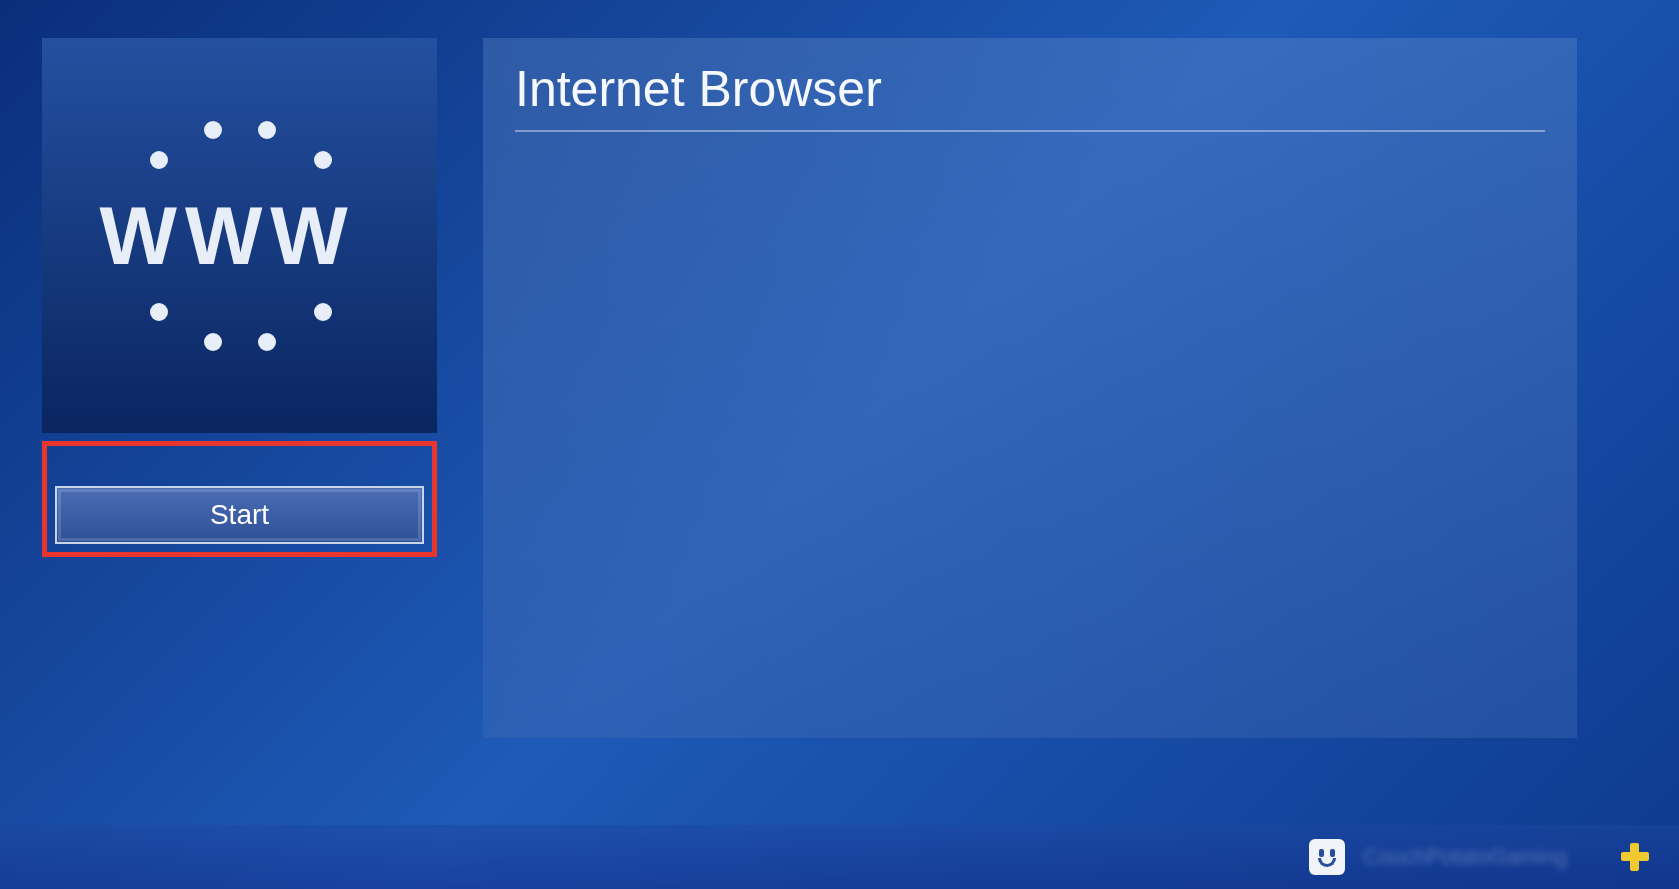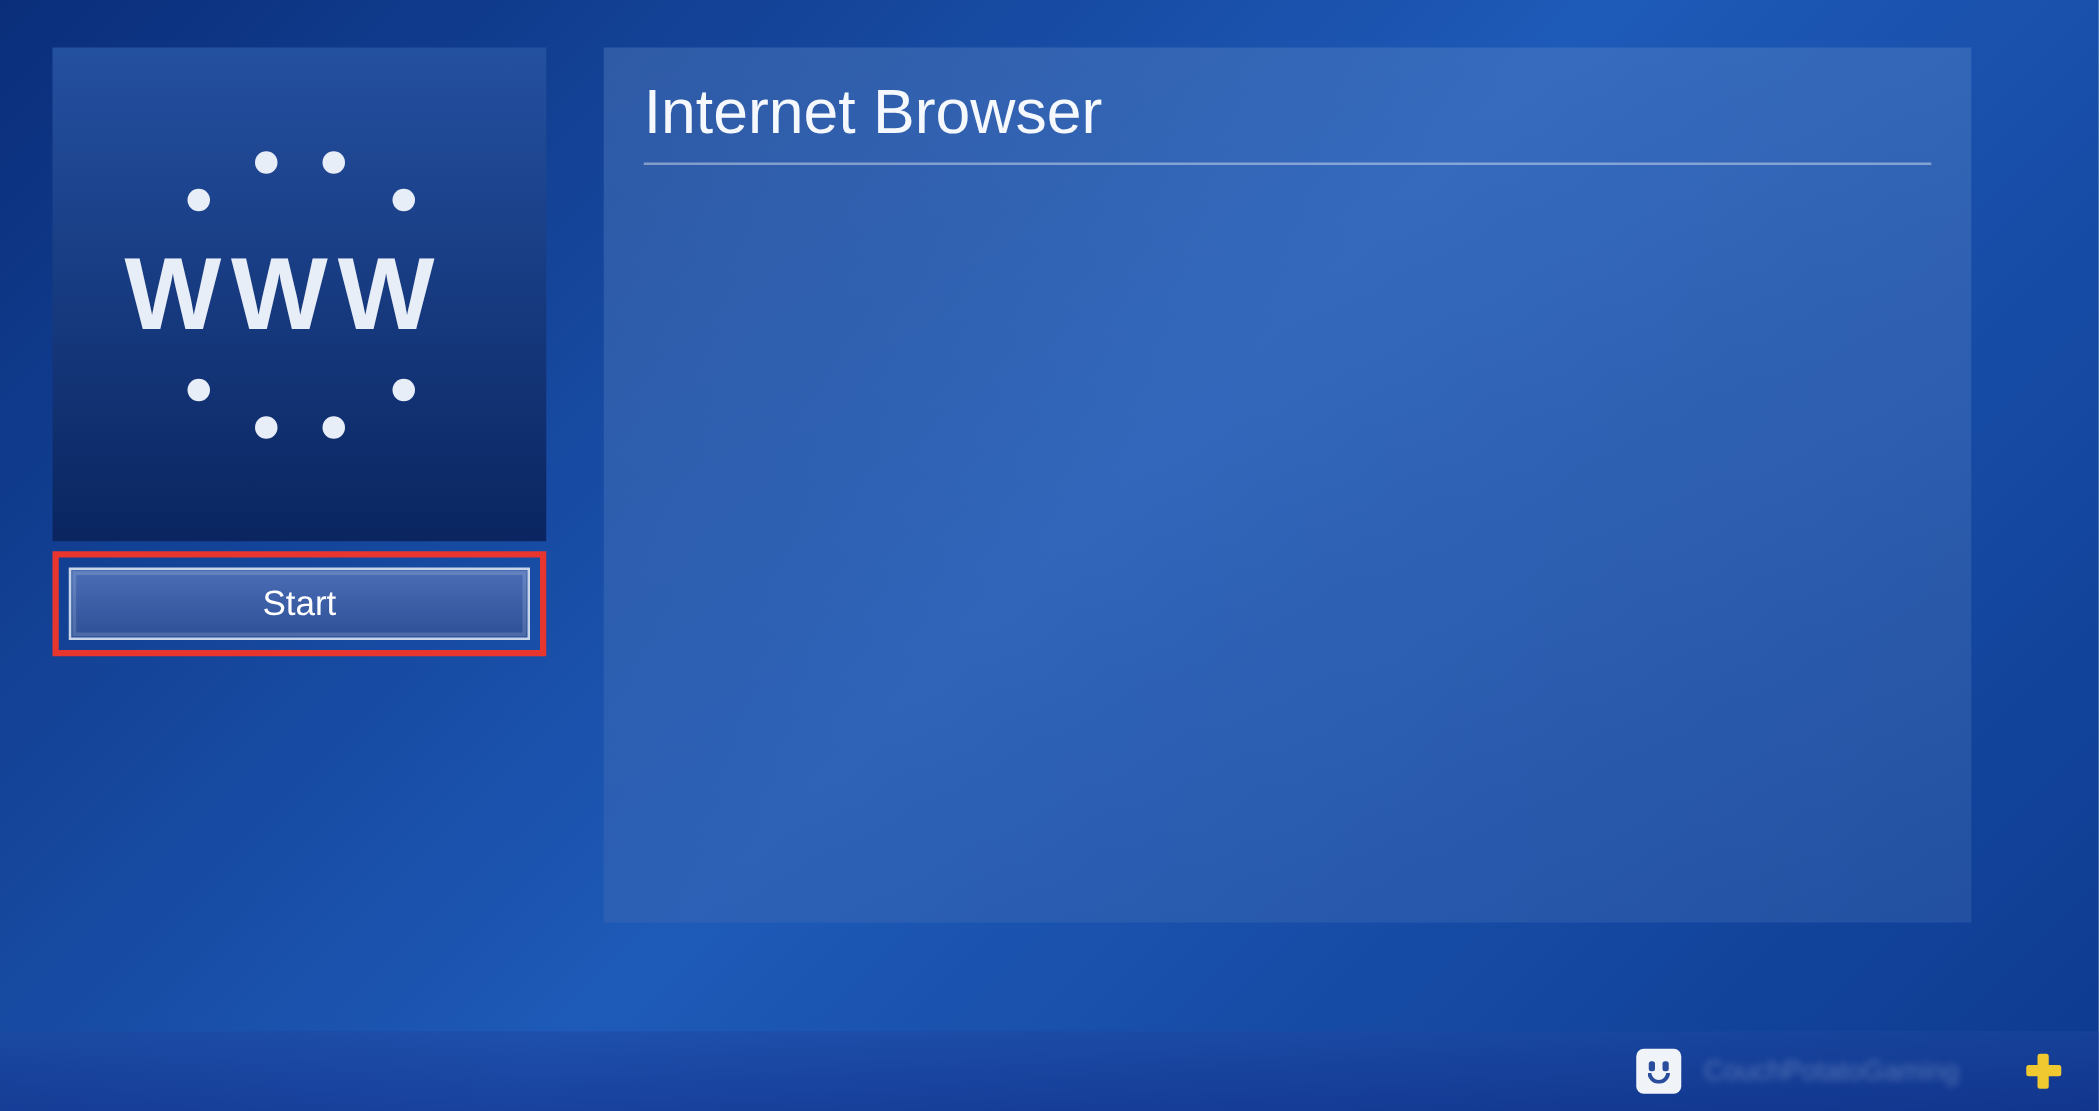--- a/index.html
+++ b/index.html
@@ -77,20 +77,21 @@
       border: 2px solid #c8d5e8;
       color: #ffffff;
       font-size: 28px;
       font-weight: 300;
       display: flex;
       align-items: center;
       justify-content: center;
       cursor: pointer;
       outline: 3px solid rgba(255,255,255,0.15);
       outline-offset: -6px;
+      margin-top: 32px;
     }
     
     .content-panel {
       flex: 1;
       background: linear-gradient(180deg, rgba(100, 140, 200, 0.35) 0%, rgba(70, 110, 180, 0.35) 100%);
       padding: 22px 32px;
       height: 700px;
       margin-right: 60px;
     }
     

